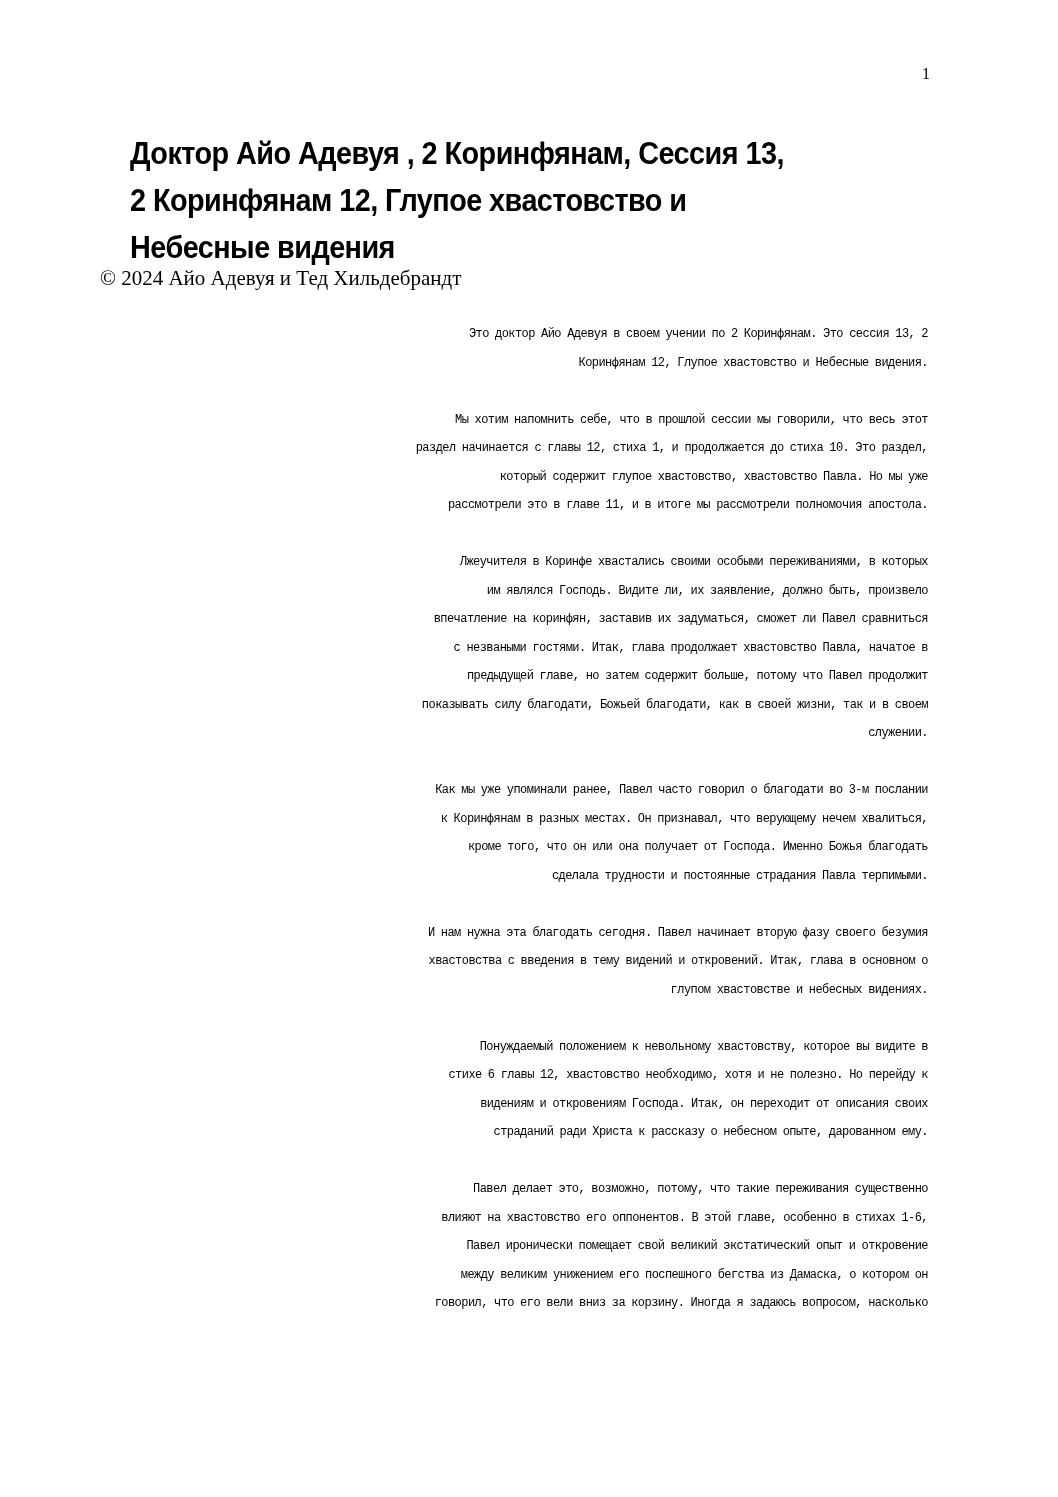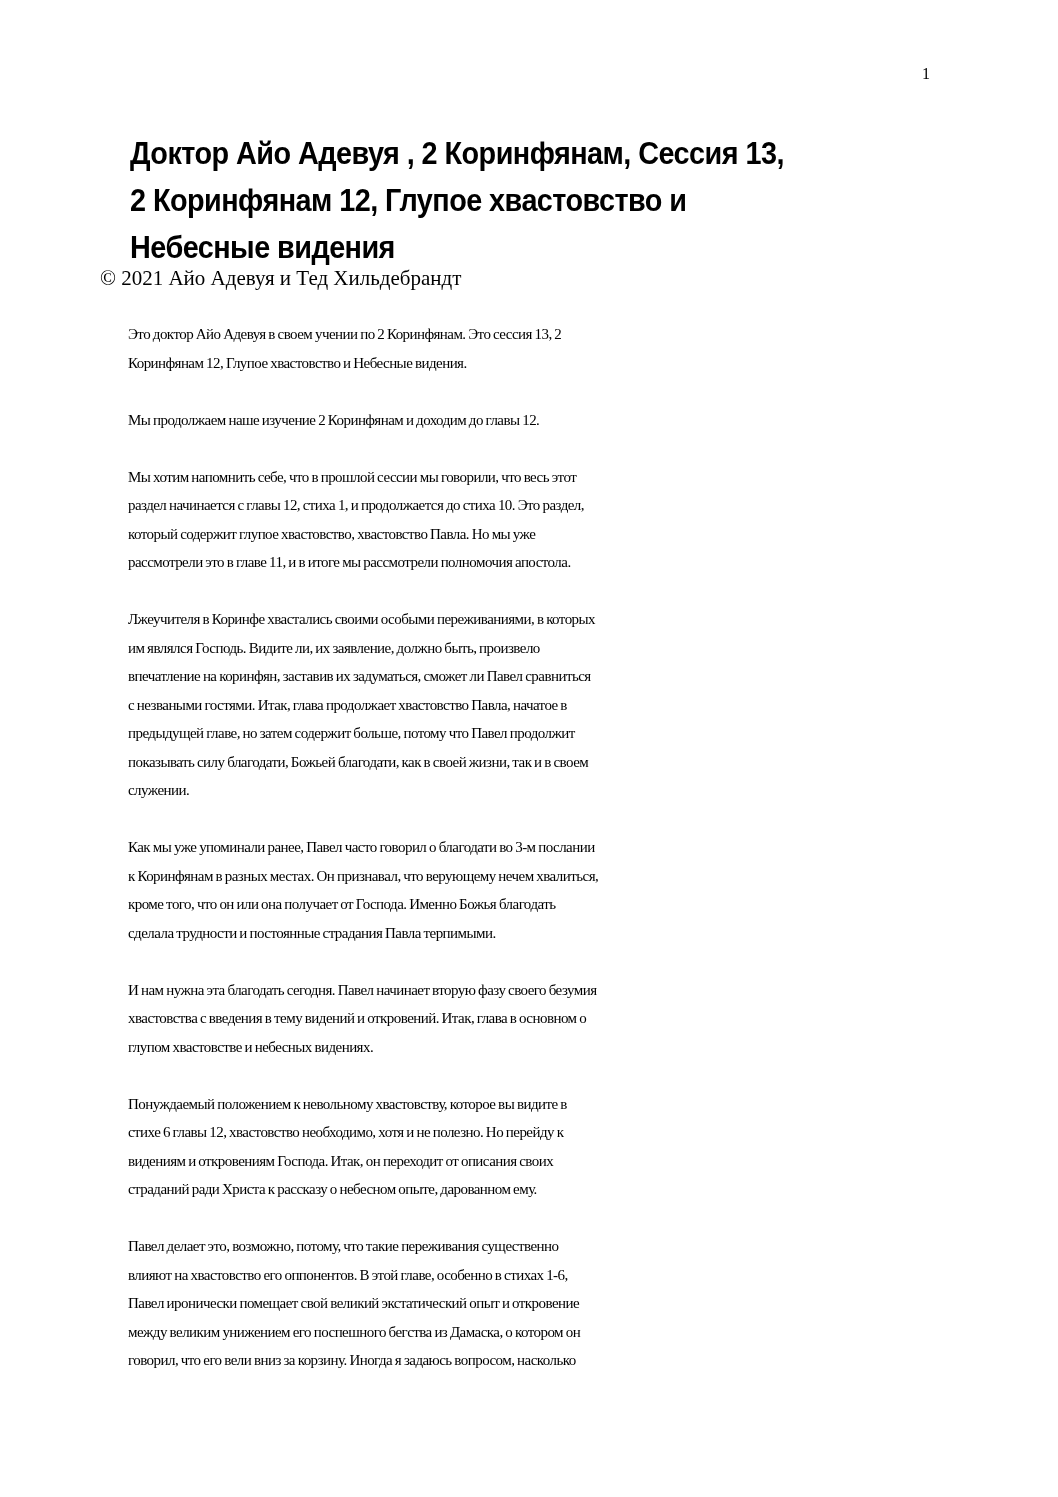--- a/index.html
+++ b/index.html
@@ -52,49 +52,49 @@
       line-height: 22px;
       margin-top: -4px;
     }
     .body {
       position: absolute;
       top: 320px;
       left: 128px;
       width: 800px;
     }
     .para {
-      font-family: Liberation Serif, serif;
-      font-size: 15px;
+      font-family: Liberation Mono, monospace;
+      font-size: 12px;
       line-height: 28.5px;
       letter-spacing: -0.55px;
       word-spacing: -0.5px;
       margin: 0 0 28.5px 0;
       white-space: pre-line;
+      text-align: right;
     }
   </style>
 </head>
 <body>
 
 <div class="page">
 
   <div class="page-number">1</div>
 
   <div class="title-block">
     <h1 class="title">
       <div>Доктор Айо Адевуя , 2 Коринфянам, Сессия 13,</div>
       <div>2 Коринфянам 12, Глупое хвастовство и</div>
       <div>Небесные видения</div>
     </h1>
-    <div class="copyright">© 2021 Айо Адевуя и Тед Хильдебрандт</div>
+    <div class="copyright">© 2024 Айо Адевуя и Тед Хильдебрандт</div>
   </div>
 
   <div class="body">
     <p class="para">Это доктор Айо Адевуя в своем учении по 2 Коринфянам. Это сессия 13, 2
 Коринфянам 12, Глупое хвастовство и Небесные видения.</p>
-    <p class="para">Мы продолжаем наше изучение 2 Коринфянам и доходим до главы 12.</p>
     <p class="para">Мы хотим напомнить себе, что в прошлой сессии мы говорили, что весь этот
 раздел начинается с главы 12, стиха 1, и продолжается до стиха 10. Это раздел,
 который содержит глупое хвастовство, хвастовство Павла. Но мы уже
 рассмотрели это в главе 11, и в итоге мы рассмотрели полномочия апостола.</p>
     <p class="para">Лжеучителя в Коринфе хвастались своими особыми переживаниями, в которых
 им являлся Господь. Видите ли, их заявление, должно быть, произвело
 впечатление на коринфян, заставив их задуматься, сможет ли Павел сравниться
 с незваными гостями. Итак, глава продолжает хвастовство Павла, начатое в
 предыдущей главе, но затем содержит больше, потому что Павел продолжит
 показывать силу благодати, Божьей благодати, как в своей жизни, так и в своем

